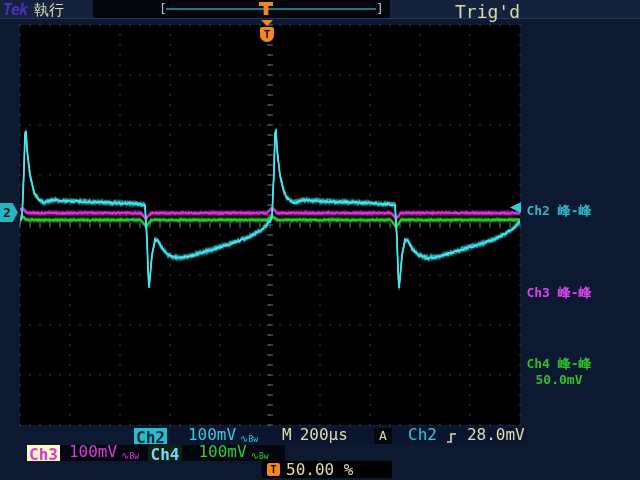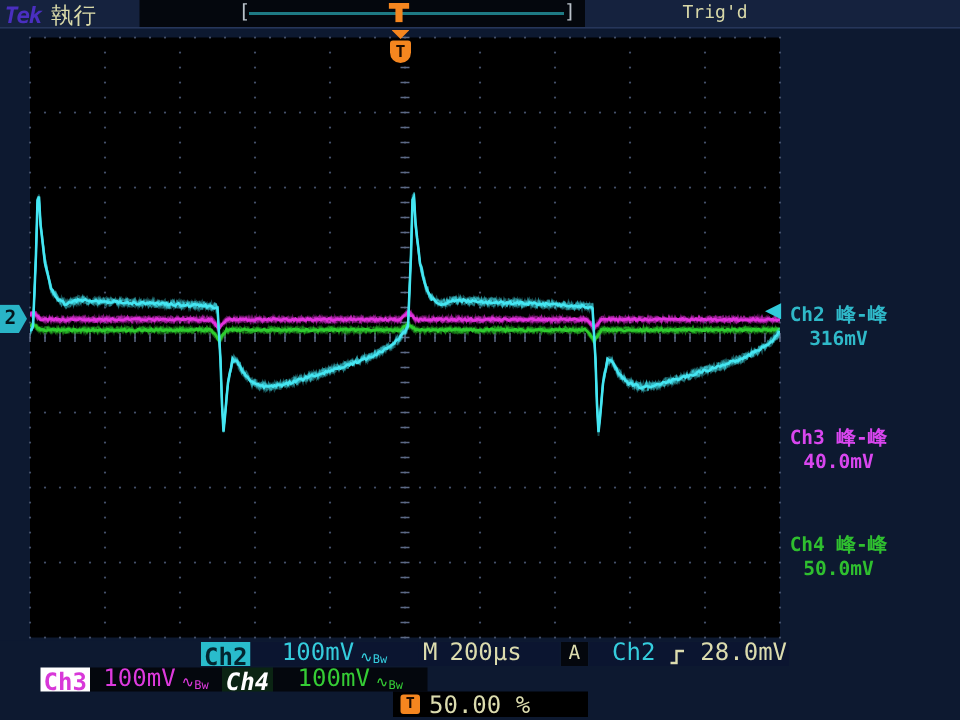--- a/index.html
+++ b/index.html
@@ -7,21 +7,21 @@
        font-family:"DejaVu Sans Mono","DejaVu Sans",sans-serif;color:#dcdcae;padding-left:47px;}
   
   #header{position:absolute;left:0;top:0;width:640px;height:19px;background:#15223e;border-bottom:1px solid #26365a;box-sizing:border-box;}
   #tek-logo{position:absolute;left:3px;top:1px;font-size:15px;font-weight:bold;font-style:italic;color:#4a2fc0;letter-spacing:-1px;}
   #run-status{position:absolute;left:34px;top:1px;font-size:15px;color:#d8d8a8;}
   #record-view{position:absolute;left:93px;top:0;width:297px;height:18px;background:#04070d;}
   .bracket{position:absolute;top:1px;font-size:13px;color:#b9c1c9;}
   #rv-line{position:absolute;left:73px;top:8px;width:210px;height:2px;background:#1e7a84;}
   #rv-flag{position:absolute;left:166px;top:2px;width:14px;height:13px;background:#f5861f;
            clip-path:polygon(0 0,100% 0,100% 30%,67% 30%,67% 100%,33% 100%,33% 30%,0 30%);}
-  #trigd{position:absolute;left:455px;top:1px;font-size:12px;color:#d8d8a8;}
+  #trigd{position:absolute;left:455px;top:1px;font-size:18px;color:#d8d8a8;}
   
   #graticule-bg{position:absolute;left:20px;top:25px;width:500px;height:400px;background:#000;}
   #wave-svg{position:absolute;left:0;top:0;}
   
   #trig-pos-arrow{position:absolute;left:261px;top:20px;width:12px;height:6px;background:#f5861f;
                   clip-path:polygon(0 0,100% 0,50% 100%);}
   #trig-pos-badge{position:absolute;left:260px;top:27px;width:14px;height:15px;background:#f5861f;
                   border-radius:2px 2px 7px 7px;color:#1d0c00;font-size:11px;font-weight:bold;
                   text-align:center;line-height:15px;}
   
@@ -43,23 +43,23 @@
   .chbox{position:absolute;height:16px;text-align:center;font-weight:bold;}
   .strip{position:absolute;height:16px;display:flex;align-items:flex-end;}
   .cy{color:#35cddd;} .mg{color:#dd3add;} .gr{color:#35cc35;} .cream{color:#dcdcae;}
   .acbw{font-size:10px;margin-left:4px;letter-spacing:0;}
   .bw{font-size:8px;vertical-align:super;}
   #r1-ch2box{left:134px;top:1px;width:33px;background:#29bccc;color:#022530;}
   #r1-ch2strip{left:167px;top:1px;width:112px;background:#0b1530;justify-content:center;}
   #r1-mq{left:279px;top:1px;width:94px;background:#0b1530;padding-left:3px;box-sizing:border-box;}
   #r1-a{left:374px;top:1px;width:18px;background:#04070d;text-align:center;}
   #r1-trig{left:393px;top:1px;width:133px;background:#0b1530;padding-left:15px;box-sizing:border-box;gap:9px;}
-  #r2-ch3box{left:27px;top:18px;width:33px;background:#ffffff;color:#d838d8;}
+  #r2-ch3box{left:27px;top:18px;width:33px;background:#fef9c3;color:#d838d8;}
   #r2-ch3strip{left:60px;top:18px;width:88px;background:#04070d;justify-content:center;}
-  #r2-ch4box{left:148px;top:18px;width:34px;background:#0b2413;color:#ffffff;font-style:italic;}
+  #r2-ch4box{left:148px;top:18px;width:34px;background:#0b2413;color:#7dd3fc;}
   #r2-ch4strip{left:182px;top:18px;width:103px;background:#04070d;justify-content:center;}
   #r3-hpos{left:262px;top:34px;width:130px;height:17px;background:#000;display:flex;align-items:center;gap:6px;padding-left:5px;box-sizing:border-box;}
   #hpos-ticon{width:13px;height:13px;background:#f5861f;border-radius:2px;color:#1d0c00;
               font-size:10px;font-weight:bold;text-align:center;line-height:13px;flex:0 0 13px;}
   .slope-icon{display:inline-block;}
 </style>
 </head>
 <body>
 
 <div id="app">
@@ -112,25 +112,23 @@
 
   <div id="trig-pos-arrow"></div>
   <div id="trig-pos-badge">T</div>
   <div id="ch2-marker">
       <span>2</span>
     </div>
   <div id="trig-level-arrow"></div>
 
   <div class="meas" id="meas-ch2">
     <div>Ch2 峰-峰</div>
-    <div>316mV</div>
   </div>
   <div class="meas" id="meas-ch3">
     <div>Ch3 峰-峰</div>
-    <div>40.0mV</div>
   </div>
   <div class="meas" id="meas-ch4">
     <div>Ch4 峰-峰</div>
     <div>50.0mV</div>
   </div>
 
   <div id="bottom">
     <div class="chbox" id="r1-ch2box">Ch2</div>
     <div class="strip" id="r1-ch2strip">
       <span class="cy">100mV</span>

